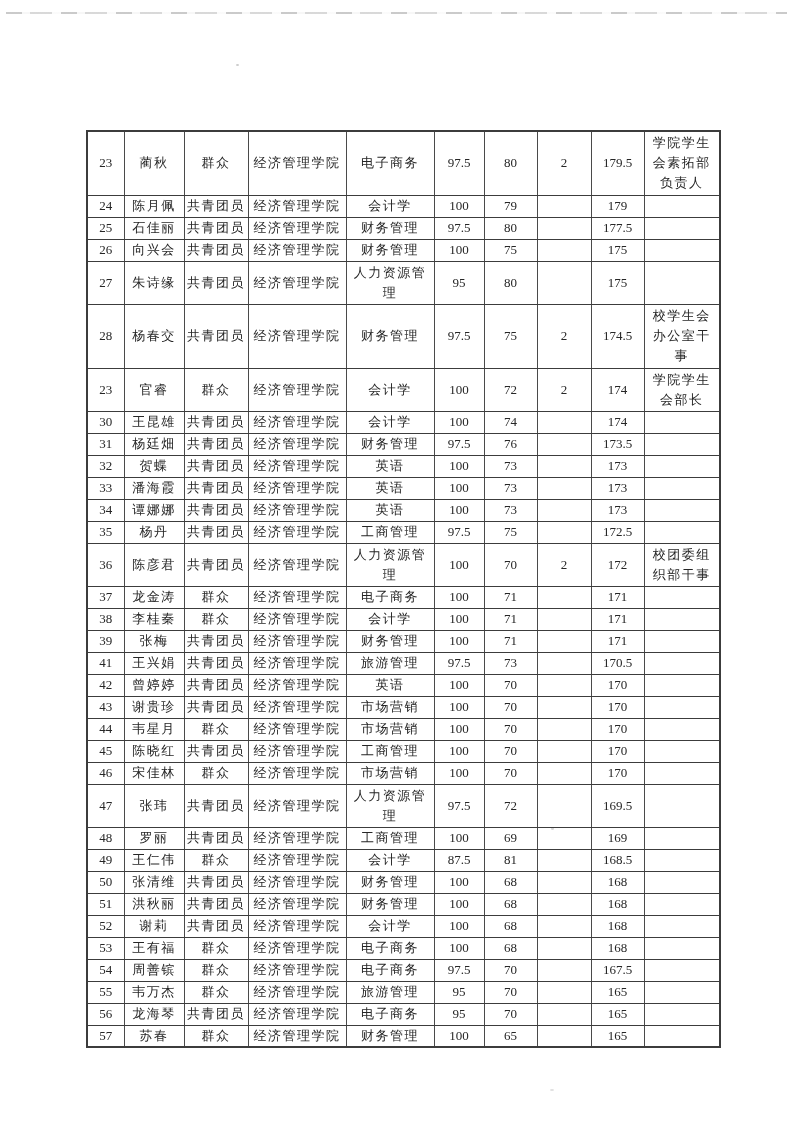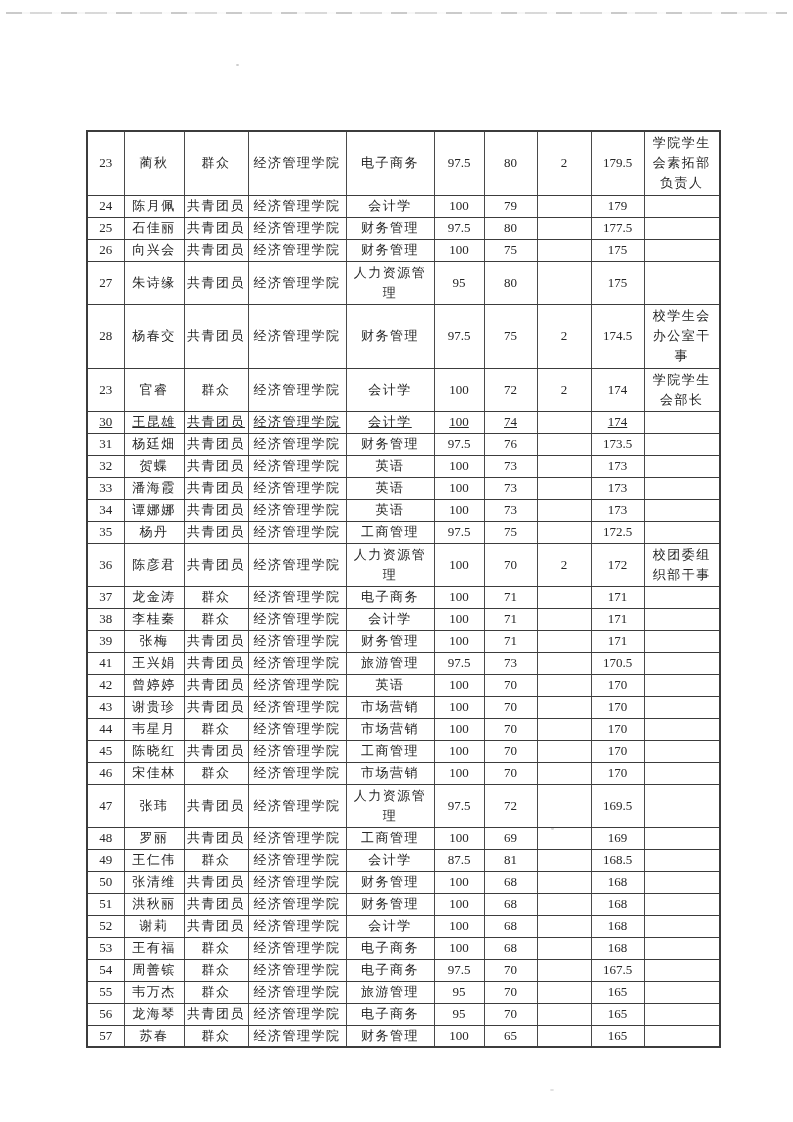--- a/index.html
+++ b/index.html
@@ -165,21 +165,21 @@
           <td class="cjk">官睿</td>
           <td class="cjk">群众</td>
           <td class="cjk">经济管理学院</td>
           <td class="cjk wrap">会计学</td>
           <td>100</td>
           <td>72</td>
           <td>2</td>
           <td>174</td>
           <td class="cjk wrap">学院学生会部长</td>
         </tr>
-        <tr style="height: 22px; text-decoration: underline;">
+        <tr style="height: 22px;">
           <td>30</td>
           <td class="cjk">王昆雄</td>
           <td class="cjk">共青团员</td>
           <td class="cjk">经济管理学院</td>
           <td class="cjk wrap">会计学</td>
           <td>100</td>
           <td>74</td>
           <td></td>
           <td>174</td>
           <td class="cjk wrap"></td>

